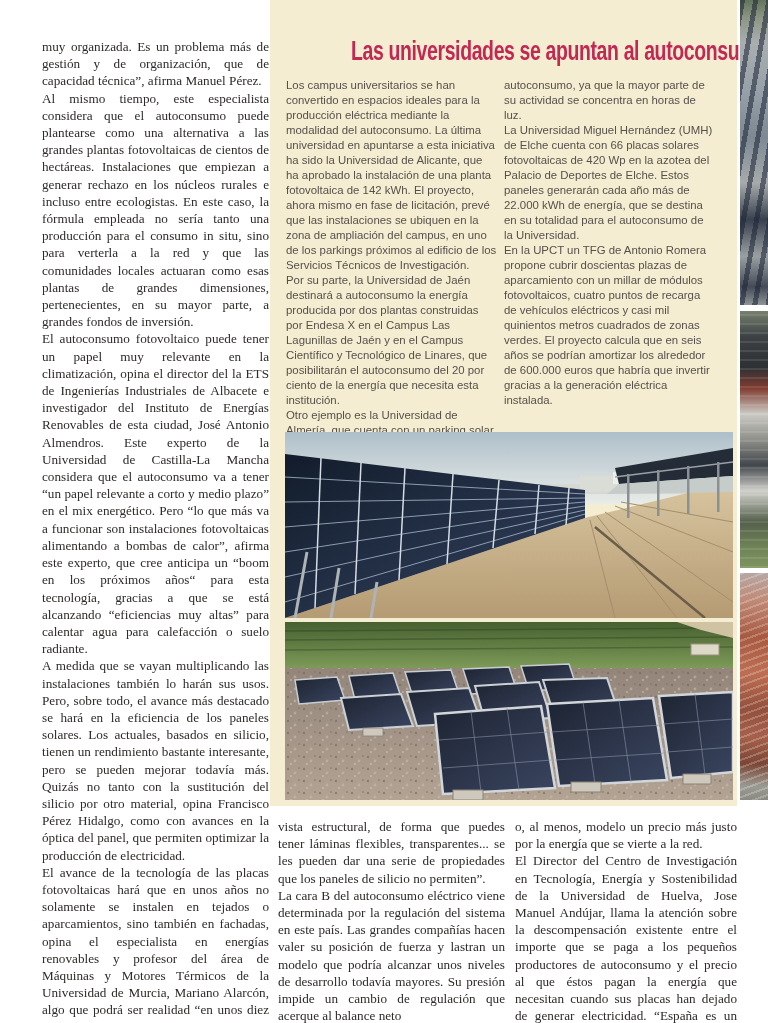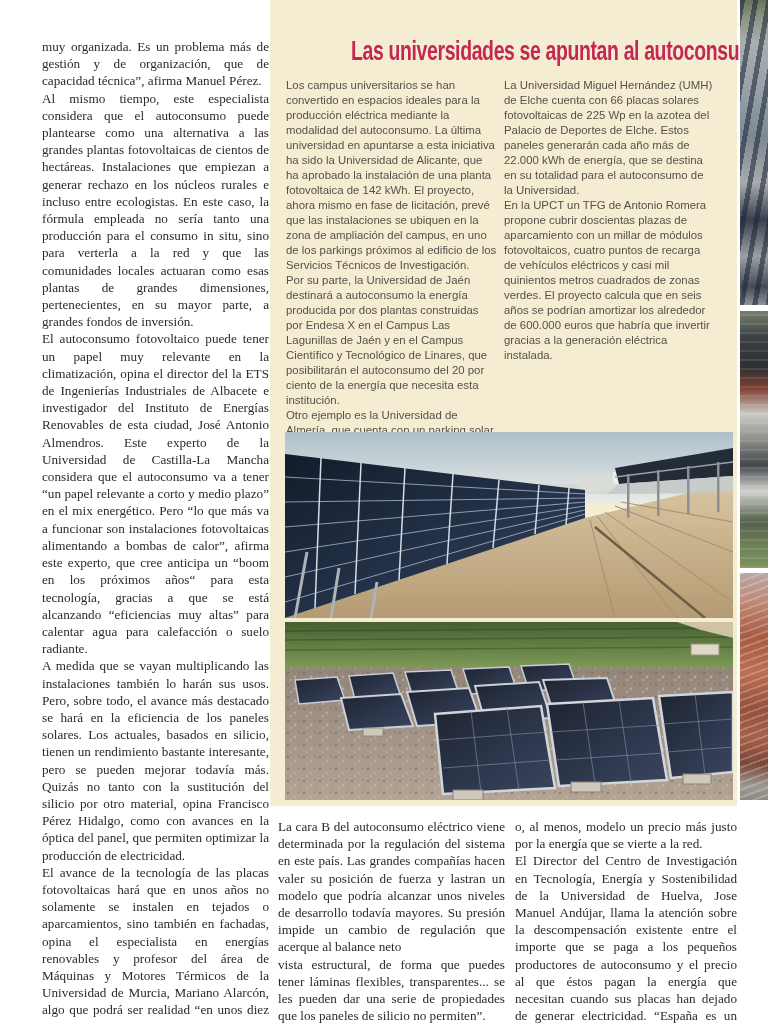--- a/index.html
+++ b/index.html
@@ -94,21 +94,22 @@
       <span class="squeeze">Las universidades se apuntan al autoconsumo</span>
     </div>
 
     <div class="box-cols">
       <div class="box-col">
         <p>Los campus universitarios se han convertido en espacios ideales para la producción eléctrica mediante la modalidad del autoconsumo. La última universidad en apuntarse a esta iniciativa ha sido la Universidad de Alicante, que ha aprobado la instalación de una planta fotovoltaica de 142 kWh. El proyecto, ahora mismo en fase de licitación, prevé que las instalaciones se ubiquen en la zona de ampliación del campus, en uno de los parkings próximos al edificio de los Servicios Técnicos de Investigación.</p>
         <p>Por su parte, la Universidad de Jaén destinará a autoconsumo la energía producida por dos plantas construidas por Endesa X en el Campus Las Lagunillas de Jaén y en el Campus Científico y Tecnológico de Linares, que posibilitarán el autoconsumo del 20 por ciento de la energía que necesita esta institución.</p>
         <p>Otro ejemplo es la Universidad de Almería, que cuenta con un parking solar, pero en este caso, la energía producida se inyecta directamente en la red, en vez de autoconsumirla. Los campus reúnen las condiciones ideales para el</p>
       </div>
       <div class="box-col">
-        <p>La Universidad Miguel Hernández (UMH) de Elche cuenta con 66 placas solares fotovoltaicas de 225 Wp en la azotea del Palacio de Deportes de Elche. Estos paneles generarán cada año más de 22.000 kWh de energía, que se destina en su totalidad para el autoconsumo de la Universidad.</p>
+        <p>autoconsumo, ya que la mayor parte de su actividad se concentra en horas de luz.</p>
+        <p>La Universidad Miguel Hernández (UMH) de Elche cuenta con 66 placas solares fotovoltaicas de 420 Wp en la azotea del Palacio de Deportes de Elche. Estos paneles generarán cada año más de 22.000 kWh de energía, que se destina en su totalidad para el autoconsumo de la Universidad.</p>
         <p>En la UPCT un TFG de Antonio Romera propone cubrir doscientas plazas de aparcamiento con un millar de módulos fotovoltaicos, cuatro puntos de recarga de vehículos eléctricos y casi mil quinientos metros cuadrados de zonas verdes. El proyecto calcula que en seis años se podrían amortizar los alrededor de 600.000 euros que habría que invertir gracias a la generación eléctrica instalada.</p>
       </div>
     </div>
 
     <svg class="photo photo-top" viewBox="0 0 448 186" preserveAspectRatio="none" role="img">
       <defs>
         <linearGradient id="sky" x1="0" y1="0" x2="0" y2="1">
           <stop offset="0" stop-color="#aebfca"></stop>
             <stop offset="1" stop-color="#e9ece8"></stop>
         </linearGradient>
@@ -243,22 +244,22 @@
     </svg>
   </div>
 
   <div class="edge-strip">
     <div class="strip-seg seg1"></div>
     <div class="strip-seg seg2"></div>
     <div class="strip-seg seg3"></div>
   </div>
 
   <div class="bottom-col bottom-left">
+    <p>vista estructural, de forma que puedes tener láminas flexibles, transparentes... se les pueden dar una serie de propiedades que los paneles de silicio no permiten”.</p>
     <p>La cara B del autoconsumo eléctrico viene determinada por la regulación del sistema en este país. Las grandes compañías hacen valer su posición de fuerza y lastran un modelo que podría alcanzar unos niveles de desarrollo todavía mayores. Su presión impide un cambio de regulación que acerque al balance neto</p>
-    <p>vista estructural, de forma que puedes tener láminas flexibles, transparentes... se les pueden dar una serie de propiedades que los paneles de silicio no permiten”.</p>
   </div>
   <div class="bottom-col bottom-right">
     <p>o, al menos, modelo un precio más justo por la energía que se vierte a la red.</p>
     <p>El Director del Centro de Investigación en Tecnología, Energía y Sostenibilidad de la Universidad de Huelva, Jose Manuel Andújar, llama la atención sobre la descompensación existente entre el importe que se paga a los pequeños productores de autoconsumo y el precio al que éstos pagan la energía que necesitan cuando sus placas han dejado de generar electricidad. “España es un país complicado</p>
   </div>
 
   <div class="footer">
     <span class="brand">ac</span>
     <span class="pagenum">14</span>
   </div>

